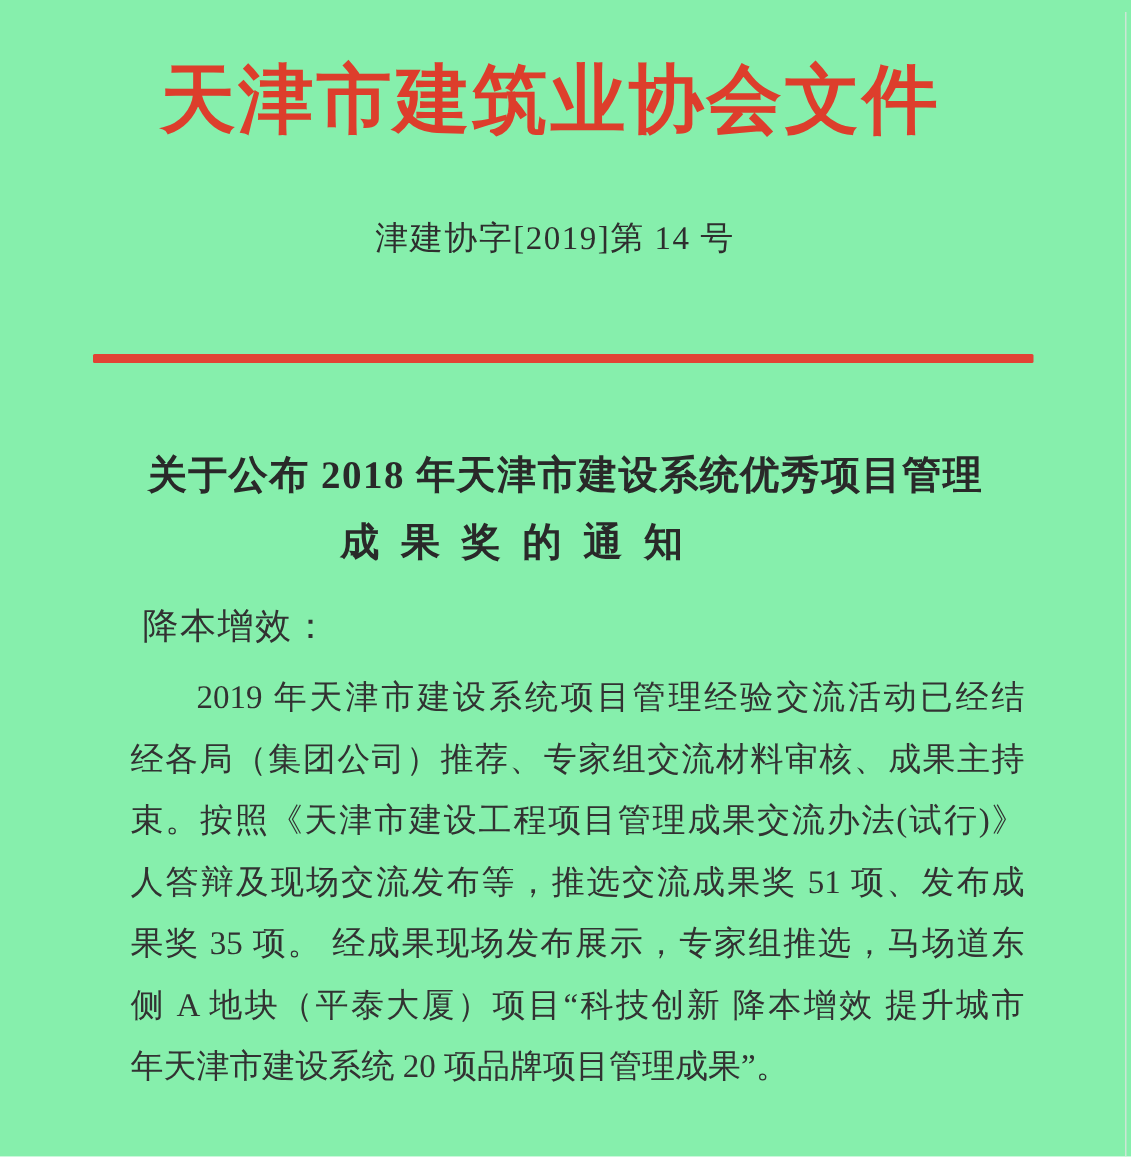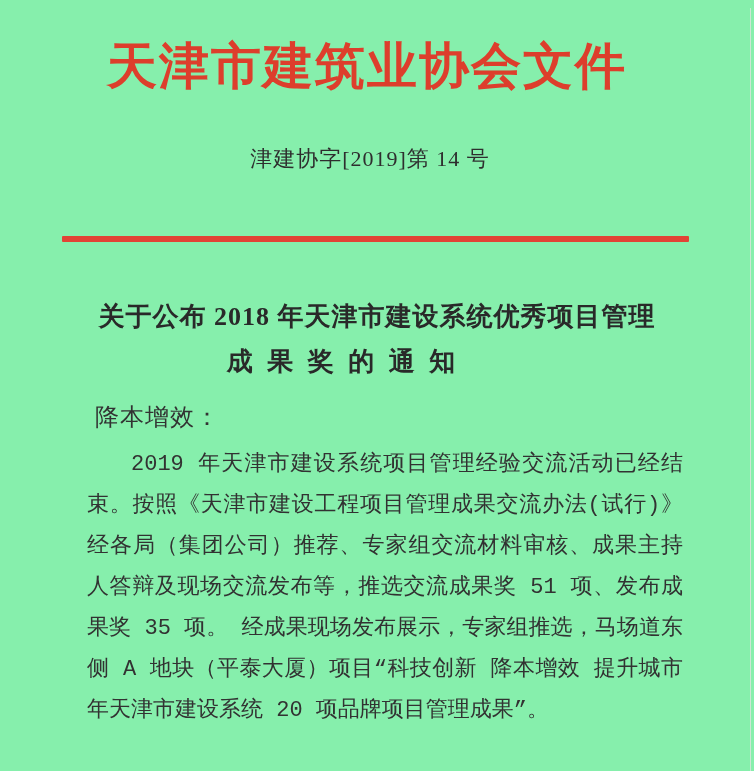--- a/index.html
+++ b/index.html
@@ -96,21 +96,20 @@
     width: 596px;
     color: var(--body-text, #323232);
     font-size: 22px;
   }
   .body-line {
     height: 41px;
     line-height: 41px;
     text-align: justify;
     text-align-last: justify;
     overflow: hidden;
-    font-family: Liberation Mono, monospace;
   }
   .body-line.indent {
     text-indent: 2em;
   }
   .body-line.last {
     text-align: center;
     text-align-last: left;
   }
 </style>
 </head>
@@ -127,21 +126,21 @@
   <div class="red-divider"></div>
 
   <div class="notice-title-1">关于公布 2018 年天津市建设系统优秀项目管理</div>
 
   <div class="notice-title-2">成 果 奖 的 通 知</div>
 
   <div class="salutation">降本增效：</div>
 
   <div class="body-block">
     <div class="body-line indent">2019 年天津市建设系统项目管理经验交流活动已经结</div>
+    <div class="body-line">经各局（集团公司）推荐、专家组交流材料审核、成果主持</div>
     <div class="body-line">束。按照《天津市建设工程项目管理成果交流办法(试行)》</div>
-    <div class="body-line">经各局（集团公司）推荐、专家组交流材料审核、成果主持</div>
     <div class="body-line">人答辩及现场交流发布等，推选交流成果奖 51 项、发布成</div>
     <div class="body-line">果奖 35 项。 经成果现场发布展示，专家组推选，马场道东</div>
     <div class="body-line">侧 A 地块（平泰大厦）项目“科技创新 降本增效 提升城市</div>
     <div class="body-line last">年天津市建设系统 20 项品牌项目管理成果”。</div>
   </div>
 
 </div>
 
 </body></html>

